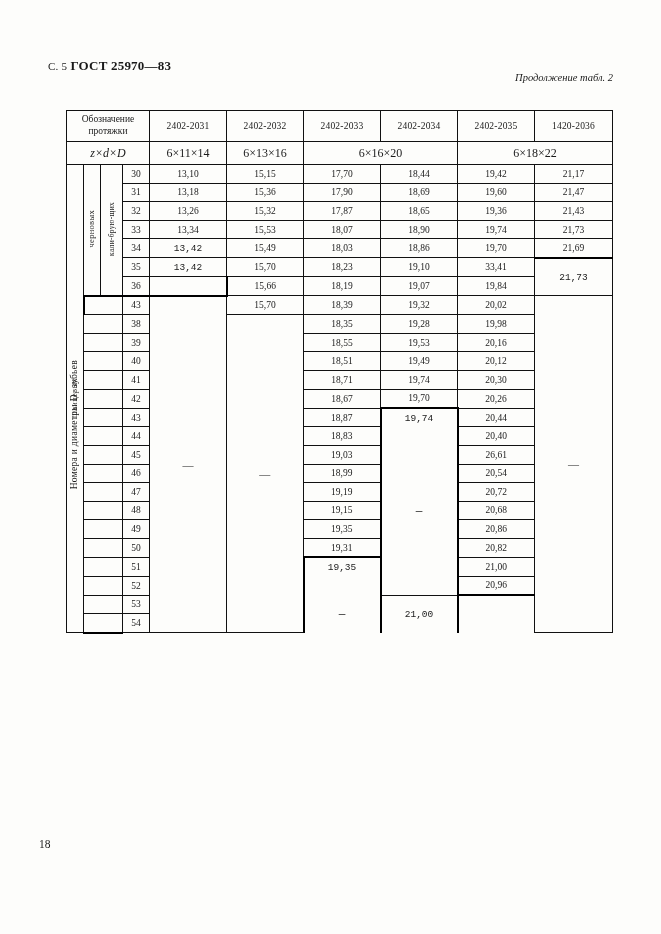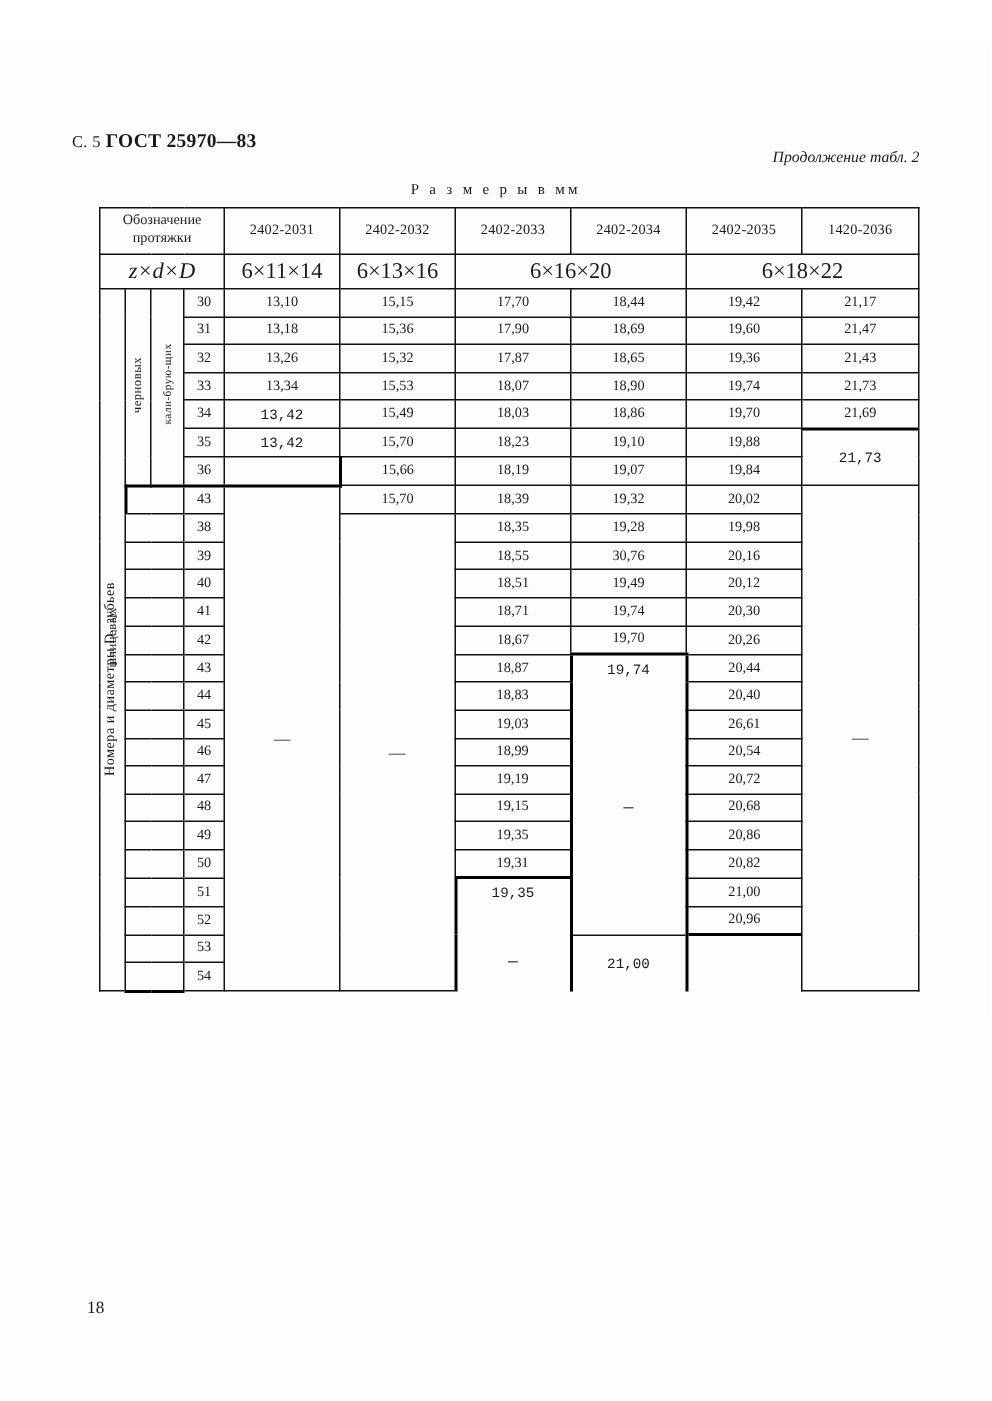--- a/index.html
+++ b/index.html
@@ -12,21 +12,20 @@
     height: 934px;
     font-family: "Liberation Serif", serif;
     color: #1a1a1a;
     position: relative;
     overflow: hidden;
   }
   .page {
     position: absolute;
     inset: 0;
     background: #fdfdfb;
-    margin-top: 28px;
   }
   .header-line {
     position: absolute;
     top: 58px;
     left: 48px;
     font-size: 12.5px;
     letter-spacing: 0.2px;
     white-space: nowrap;
   }
   .header-line .pg {
@@ -48,21 +47,21 @@
     position: absolute;
     top: 93px;
     left: 0;
     right: 0;
     text-align: center;
     font-size: 10px;
     letter-spacing: 2.2px;
   }
   .footer-num {
     position: absolute;
-    left: 58px;
+    left: 39px;
     top: 838px;
     font-size: 11.5px;
   }
 
   
   .tbl-wrap {
     position: absolute;
     left: 66px;
     top: 110px;
     width: 546px;
@@ -79,21 +78,21 @@
     text-align: center;
     vertical-align: middle;
     font-weight: normal;
   }
   .hdr1 td {
     height: 30px;
     font-size: 9.5px;
   }
   .hdr2 td {
     height: 22px;
-    font-size: 15px;
+    font-size: 12px;
     font-family: Liberation Serif, serif;
   }
   .hdr-desig {
     line-height: 1.25;
   }
   .code-cell {
     font-size: 9px;
     letter-spacing: 0.2px;
   }
   .zdd {
@@ -146,21 +145,20 @@
 <body>
 
 <div class="page">
 
   <div class="header-line">
     <span class="pg">С. 5</span>
     <span class="std">ГОСТ 25970—83</span>
   </div>
 
   <div class="cont-note">Продолжение табл. 2</div>
-  <div class="sizes-note">Р а з м е р ы   в   мм</div>
 
   <div class="tbl-wrap">
 
     <div class="left-label">
       <span class="vtext">Номера и диаметры D₁ зубьев</span>
     </div>
 
     <table class="main">
       <colgroup>
         <col style="width:17px">
@@ -252,21 +250,21 @@
         <td class="numcell">19,70</td>
         <td class="numcell thick-b">21,69</td>
       </tr>
 
       <tr>
         <td class="numcell">35</td>
         <td class="numcell no-b" style="vertical-align:middle">13,42</td>
         <td class="numcell">15,70</td>
         <td class="numcell">18,23</td>
         <td class="numcell">19,10</td>
-        <td class="numcell">19,88</td>
+        <td class="numcell">33,41</td>
         <td class="numcell no-b" rowspan="2">21,73</td>
       </tr>
 
       <tr>
         <td class="numcell thick-b">36</td>
         <td class="numcell thick-b thick-r"></td>
         <td class="numcell">15,66</td>
         <td class="numcell">18,19</td>
         <td class="numcell">19,07</td>
         <td class="numcell">19,84</td>
@@ -289,21 +287,21 @@
         <td class="numcell dash" rowspan="17">—</td>
         <td class="numcell">18,35</td>
         <td class="numcell">19,28</td>
         <td class="numcell">19,98</td>
       </tr>
 
       <tr>
         <td class="numcell" colspan="2" style="border-right:none"></td>
         <td class="numcell">39</td>
         <td class="numcell">18,55</td>
-        <td class="numcell">30,76</td>
+        <td class="numcell">19,53</td>
         <td class="numcell">20,16</td>
       </tr>
 
       <tr>
         <td class="numcell" colspan="2" style="border-right:none"></td>
         <td class="numcell">40</td>
         <td class="numcell">18,51</td>
         <td class="numcell">19,49</td>
         <td class="numcell">20,12</td>
       </tr>

